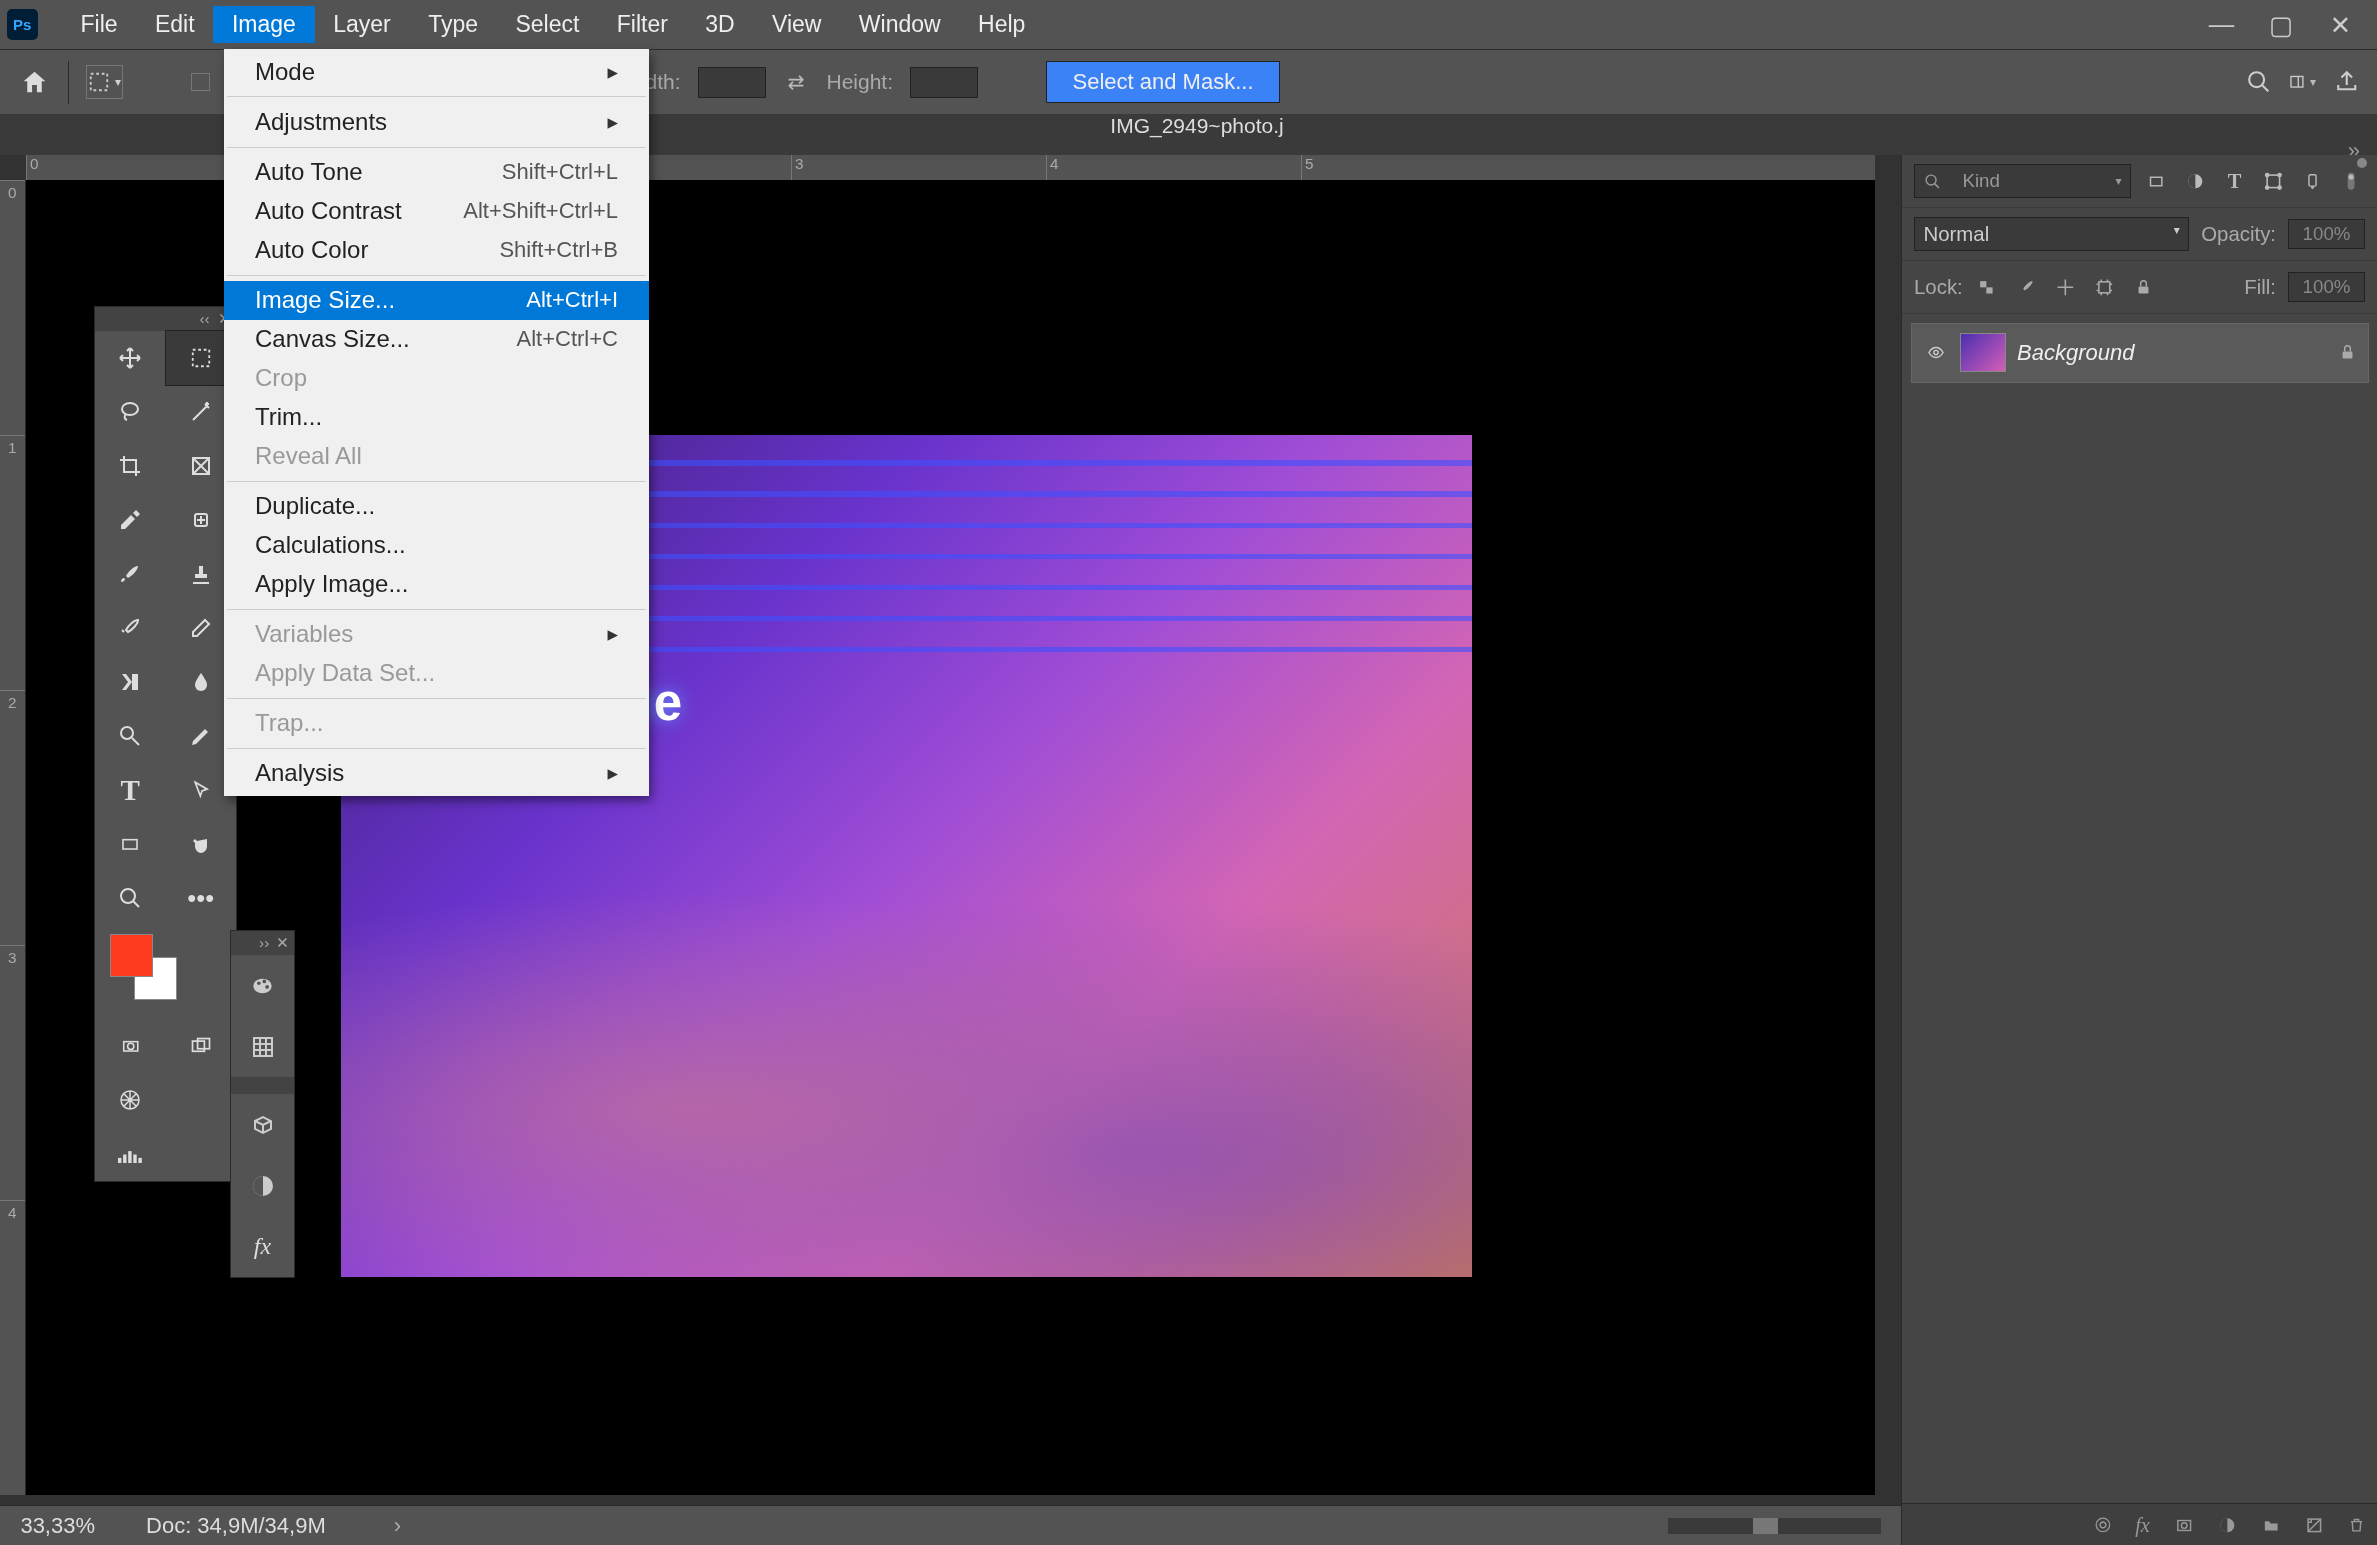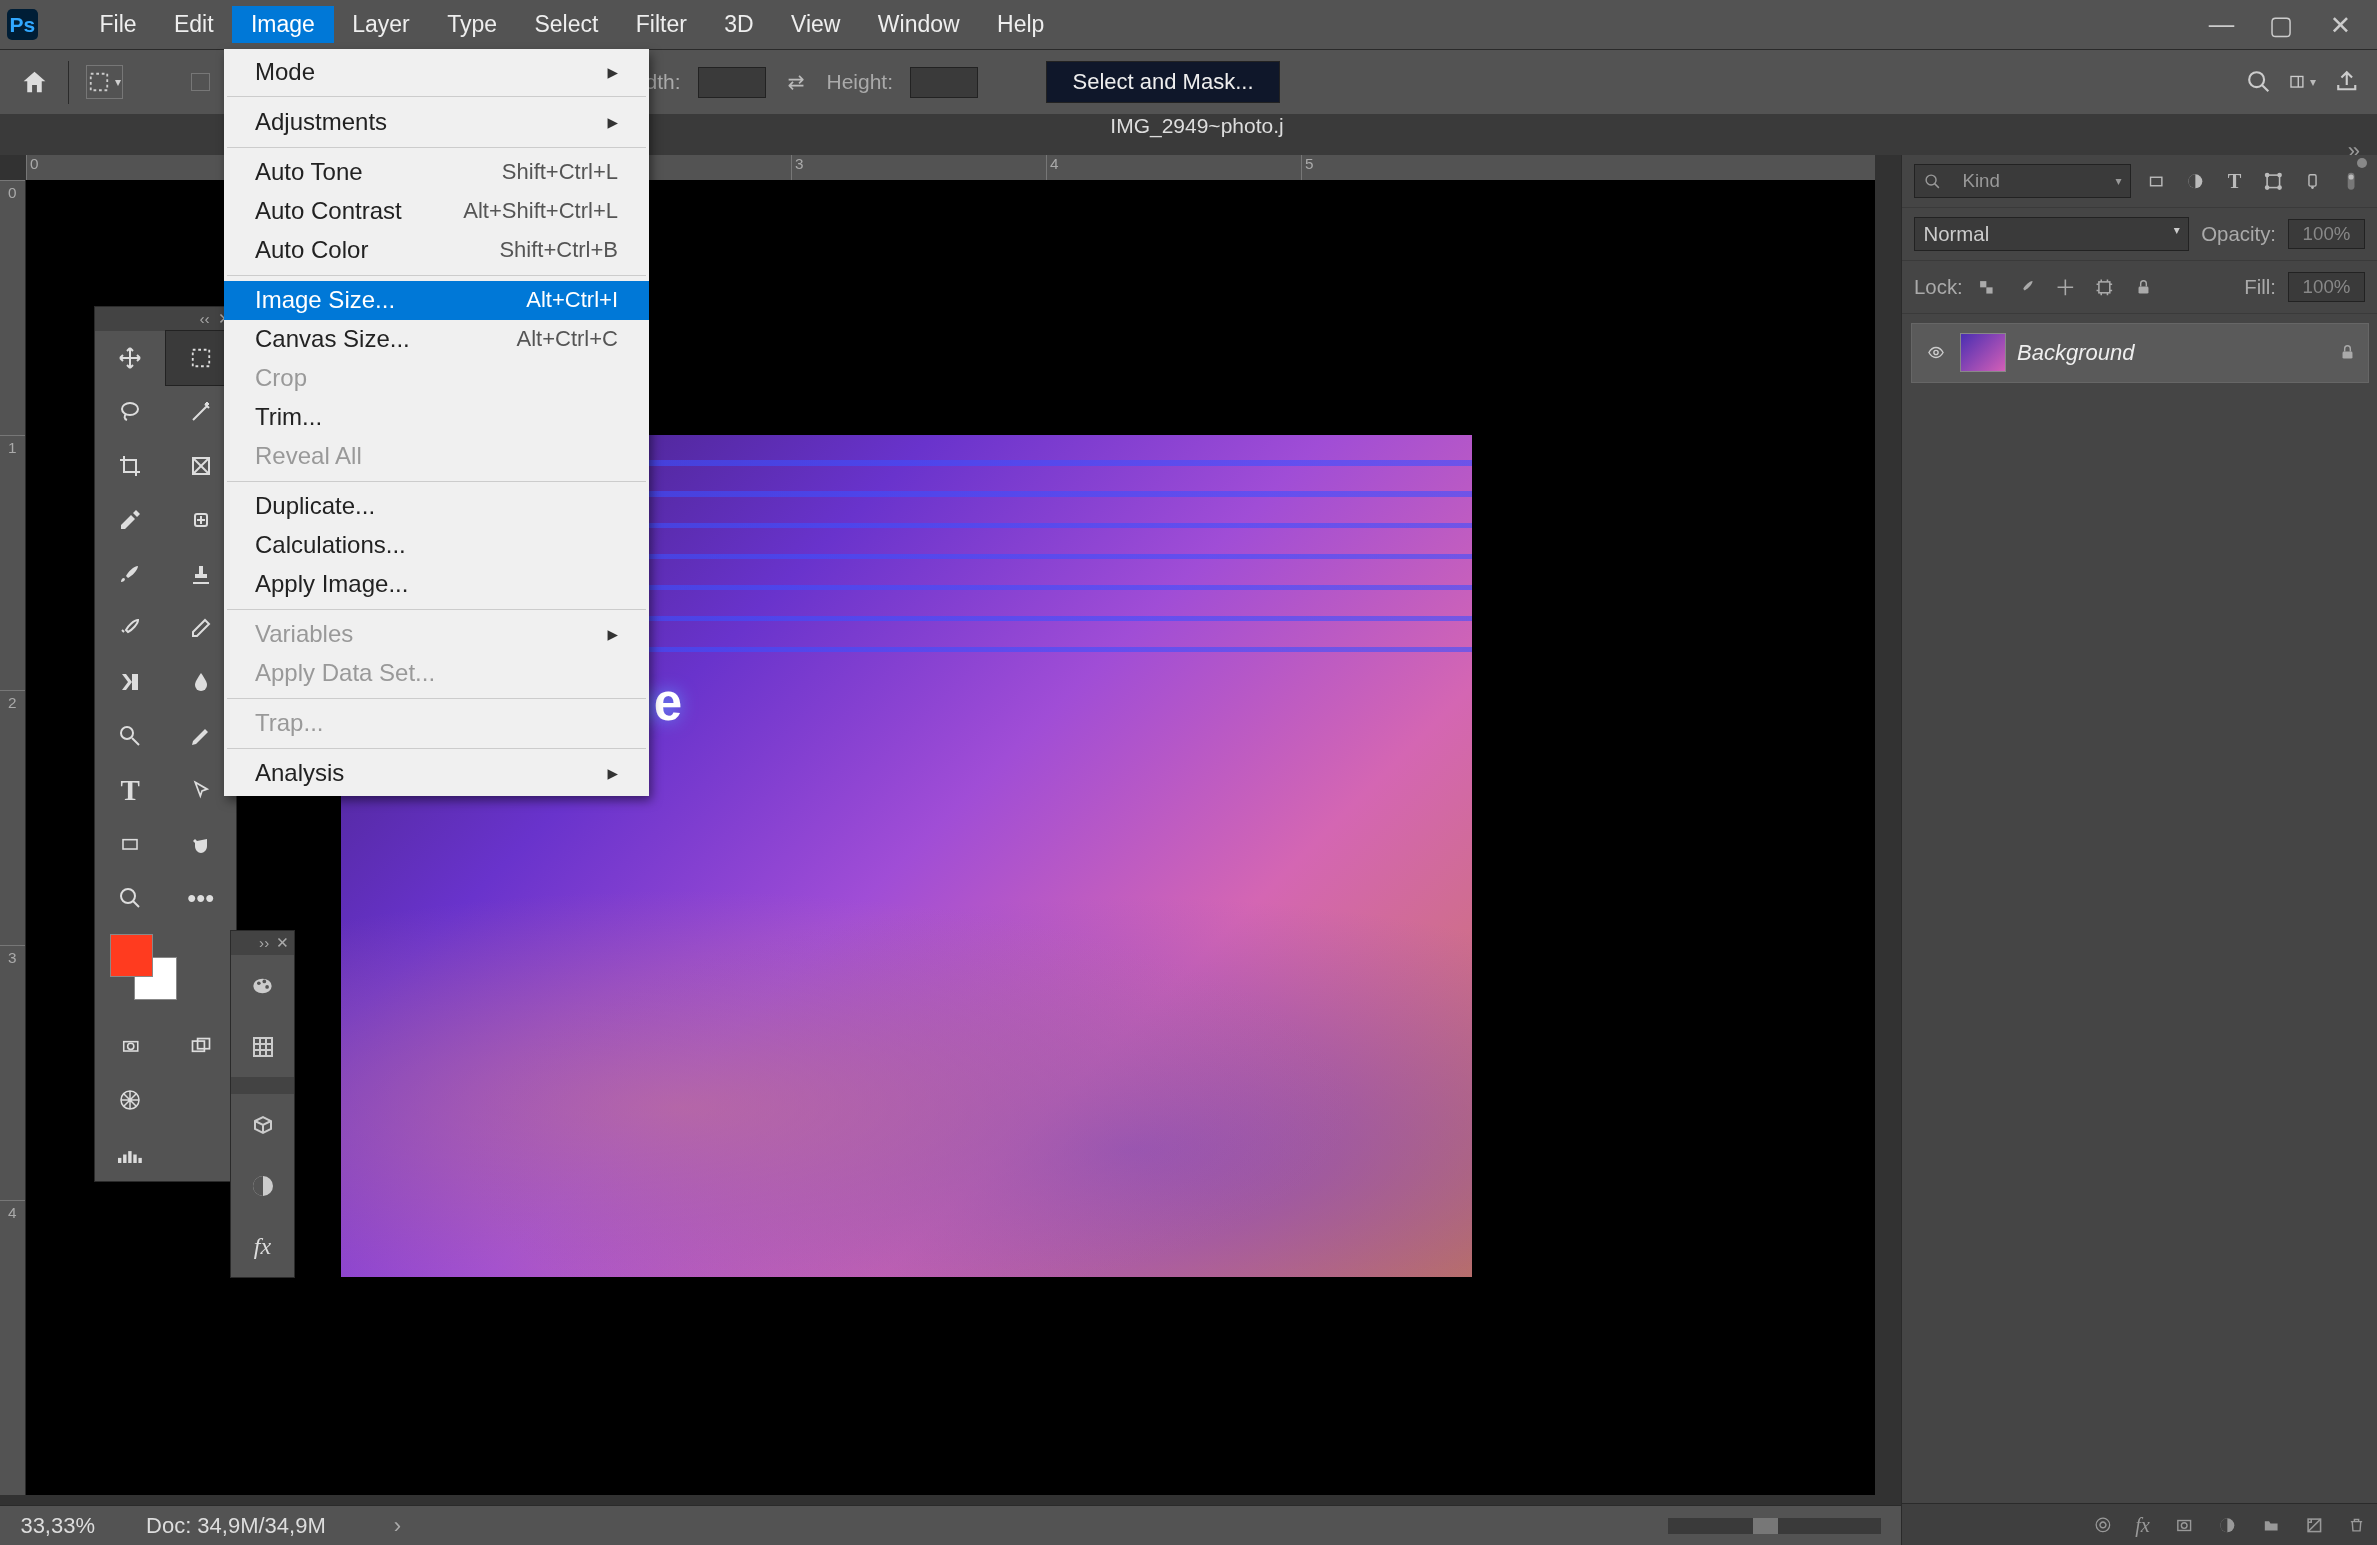--- a/index.html
+++ b/index.html
@@ -1,33 +1,33 @@
 <!DOCTYPE html>
 <html style="font-size:13.6px"><head>
 <meta charset="utf-8">
 <style>
 * { margin: 0; padding: 0; box-sizing: border-box; font-family: "Segoe UI", Tahoma, sans-serif; }
 body { background: #323232; color: #d0d0d0; overflow: hidden; width: 2377px; height: 1546px; position: relative; font-size: 22px; }
 
 
 .menubar { height: 49px; background: #535353; display: flex; align-items: center; padding: 0 6.8px; }
-.ps-logo { width: 31px; height: 31px; background: #001e36; color: #31a8ff; display: flex; align-items: center; justify-content: center; border-radius: 5.1px; font-weight: bold; font-size: 21px; margin-right: 43px; }
+.ps-logo { width: 31px; height: 31px; background: #001e36; color: #31a8ff; display: flex; align-items: center; justify-content: center; border-radius: 5.1px; font-weight: bold; font-size: 15px; margin-right: 24px; }
 .menu-item { padding: 5.1px 18.7px; cursor: pointer; color: #eee; font-size: 23px; }
 .menu-item.open { background: #0078d7; color: #fff; }
 .win-controls { margin-left: auto; display: flex; gap: 34px; padding-right: 17px; }
 .win-btn { width: 25.5px; height: 25.5px; color: #ccc; display: flex; align-items: center; justify-content: center; font-size: 25.5px; }
 
 
 .optionsbar { height: 65px; background: #535353; border-top: 0.9px solid #2a2a2a; display: flex; align-items: center; padding: 0 17px; gap: 17px; }
 .home-icon { width: 34px; height: 34px; display: flex; align-items: center; justify-content: center; }
 .opt-icon { width: 37px; height: 34px; border: 0.9px solid #777; display: flex; align-items: center; justify-content: center; }
 .opt-label { color: #aaa; font-size: 21px; }
 .opt-select { background: #3a3a3a; color: #ccc; border: 0.9px solid #222; padding: 3.4px 25.5px 3.4px 8.5px; font-size: 20.4px; min-width: 128px; height: 34px; }
 .opt-input { background: #3a3a3a; border: 0.9px solid #222; width: 68px; height: 31px; }
-.opt-button { background: #0f172a; border: 0.9px solid #222; color: #eee; padding: 6.8px 25.5px; font-size: 22px; }
+.opt-button { background: #3b82f6; border: 0.9px solid #222; color: #eee; padding: 6.8px 25.5px; font-size: 22px; }
 .opt-spacer-flex { flex: 1; }
 .checkbox { width: 18.7px; height: 18.7px; border: 0.9px solid #777; display: inline-block; }
 
 
 .doctabbar { height: 41px; background: #3a3a3a; display: flex; align-items: center; padding-left: 17px; flex-direction: column; }
 .doctab { color: #ddd; font-size: 21px; }
 .doctab-closer { margin-left: auto; padding-right: 17px; color: #999; }
 
 
 .ruler-h { position: absolute; top: 155px; left: 25.5px; right: 502px; height: 25.5px; background: #535353; color: #aaa; font-size: 15.3px; display: flex; border-bottom: 0.9px solid #2a2a2a; }

